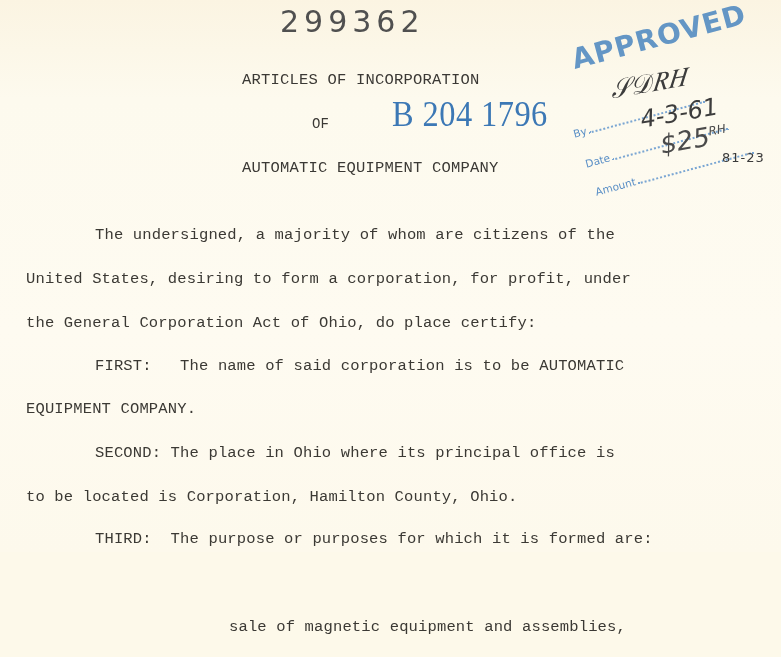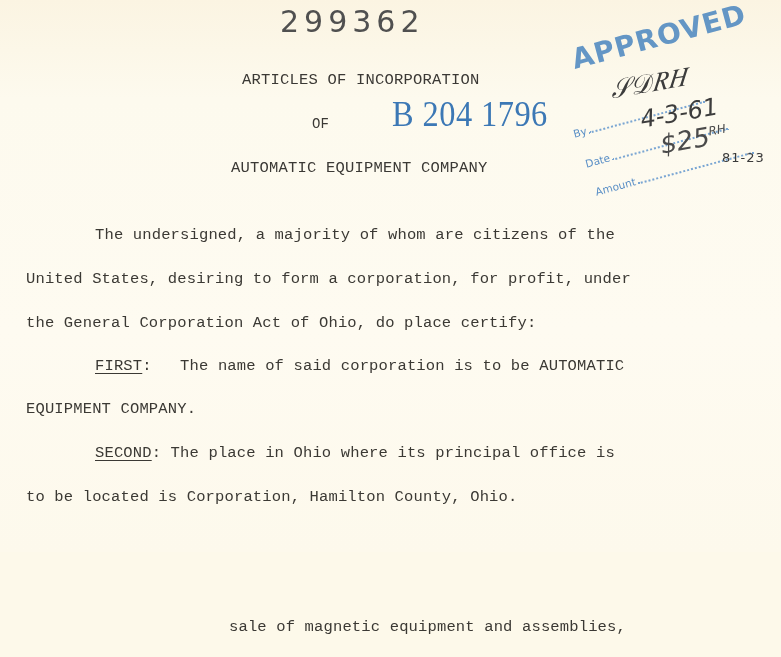--- a/index.html
+++ b/index.html
@@ -36,21 +36,21 @@
     }
     .title-line {
       position: absolute;
       font-size: 15.5px;
       text-underline-offset: 3px;
       letter-spacing: 0.2px;
       color: #3b3935;
     }
     .title-1 { left: 242px; top: 71px; }
     .title-2 { left: 312px; top: 116px; font-size: 14px; }
-    .title-3 { left: 231px; top: 159px; text-align: right; }
+    .title-3 { left: 242px; top: 159px; text-align: right; }
 
     .stamp-number {
       position: absolute;
       left: 392px;
       top: 93px;
       font-family: "Liberation Serif", "DejaVu Serif", serif;
       font-size: 36px;
       color: #3c78b5;
       letter-spacing: 0.5px;
       transform: scaleX(0.9);
@@ -121,21 +121,20 @@
     }
 
     .body-line {
       position: absolute;
       font-size: 15.5px;
       letter-spacing: 0.15px;
       white-space: pre;
       color: #3b3934;
     }
     .u {
-      text-decoration: underline;
       text-underline-offset: 3px;
     }
   </style>
 </head>
 <body>
 
 <div class="page">
 
   <div class="handwritten file-number">299362</div>
 
@@ -169,15 +168,16 @@
   <div class="body-line" style="left:95px; top:226px;">The undersigned, a majority of whom are citizens of the</div>
   <div class="body-line" style="left:26px; top:270px;">United States, desiring to form a corporation, for profit, under</div>
   <div class="body-line" style="left:26px; top:314px;">the General Corporation Act of Ohio, do place certify:</div>
 
   <div class="body-line" style="left:95px; top:357px;"><span class="u">FIRST</span><span>:   The name of said corporation is to be AUTOMATIC</span></div>
   <div class="body-line" style="left:26px; top:400px;">EQUIPMENT COMPANY.</div>
 
   <div class="body-line" style="left:95px; top:444px;"><span class="u">SECOND</span><span>: The place in Ohio where its principal office is</span></div>
   <div class="body-line" style="left:26px; top:488px;">to be located is Corporation, Hamilton County, Ohio.</div>
 
+  <div class="body-line" style="left:95px; top:530px;"><span class="u">THIRD</span><span>:  The purpose or purposes for which it is formed are:</span></div>
   <div class="body-line" style="left:229px; top:618px;">sale of magnetic equipment and assemblies,</div>
 
 </div>
 
 </body></html>

